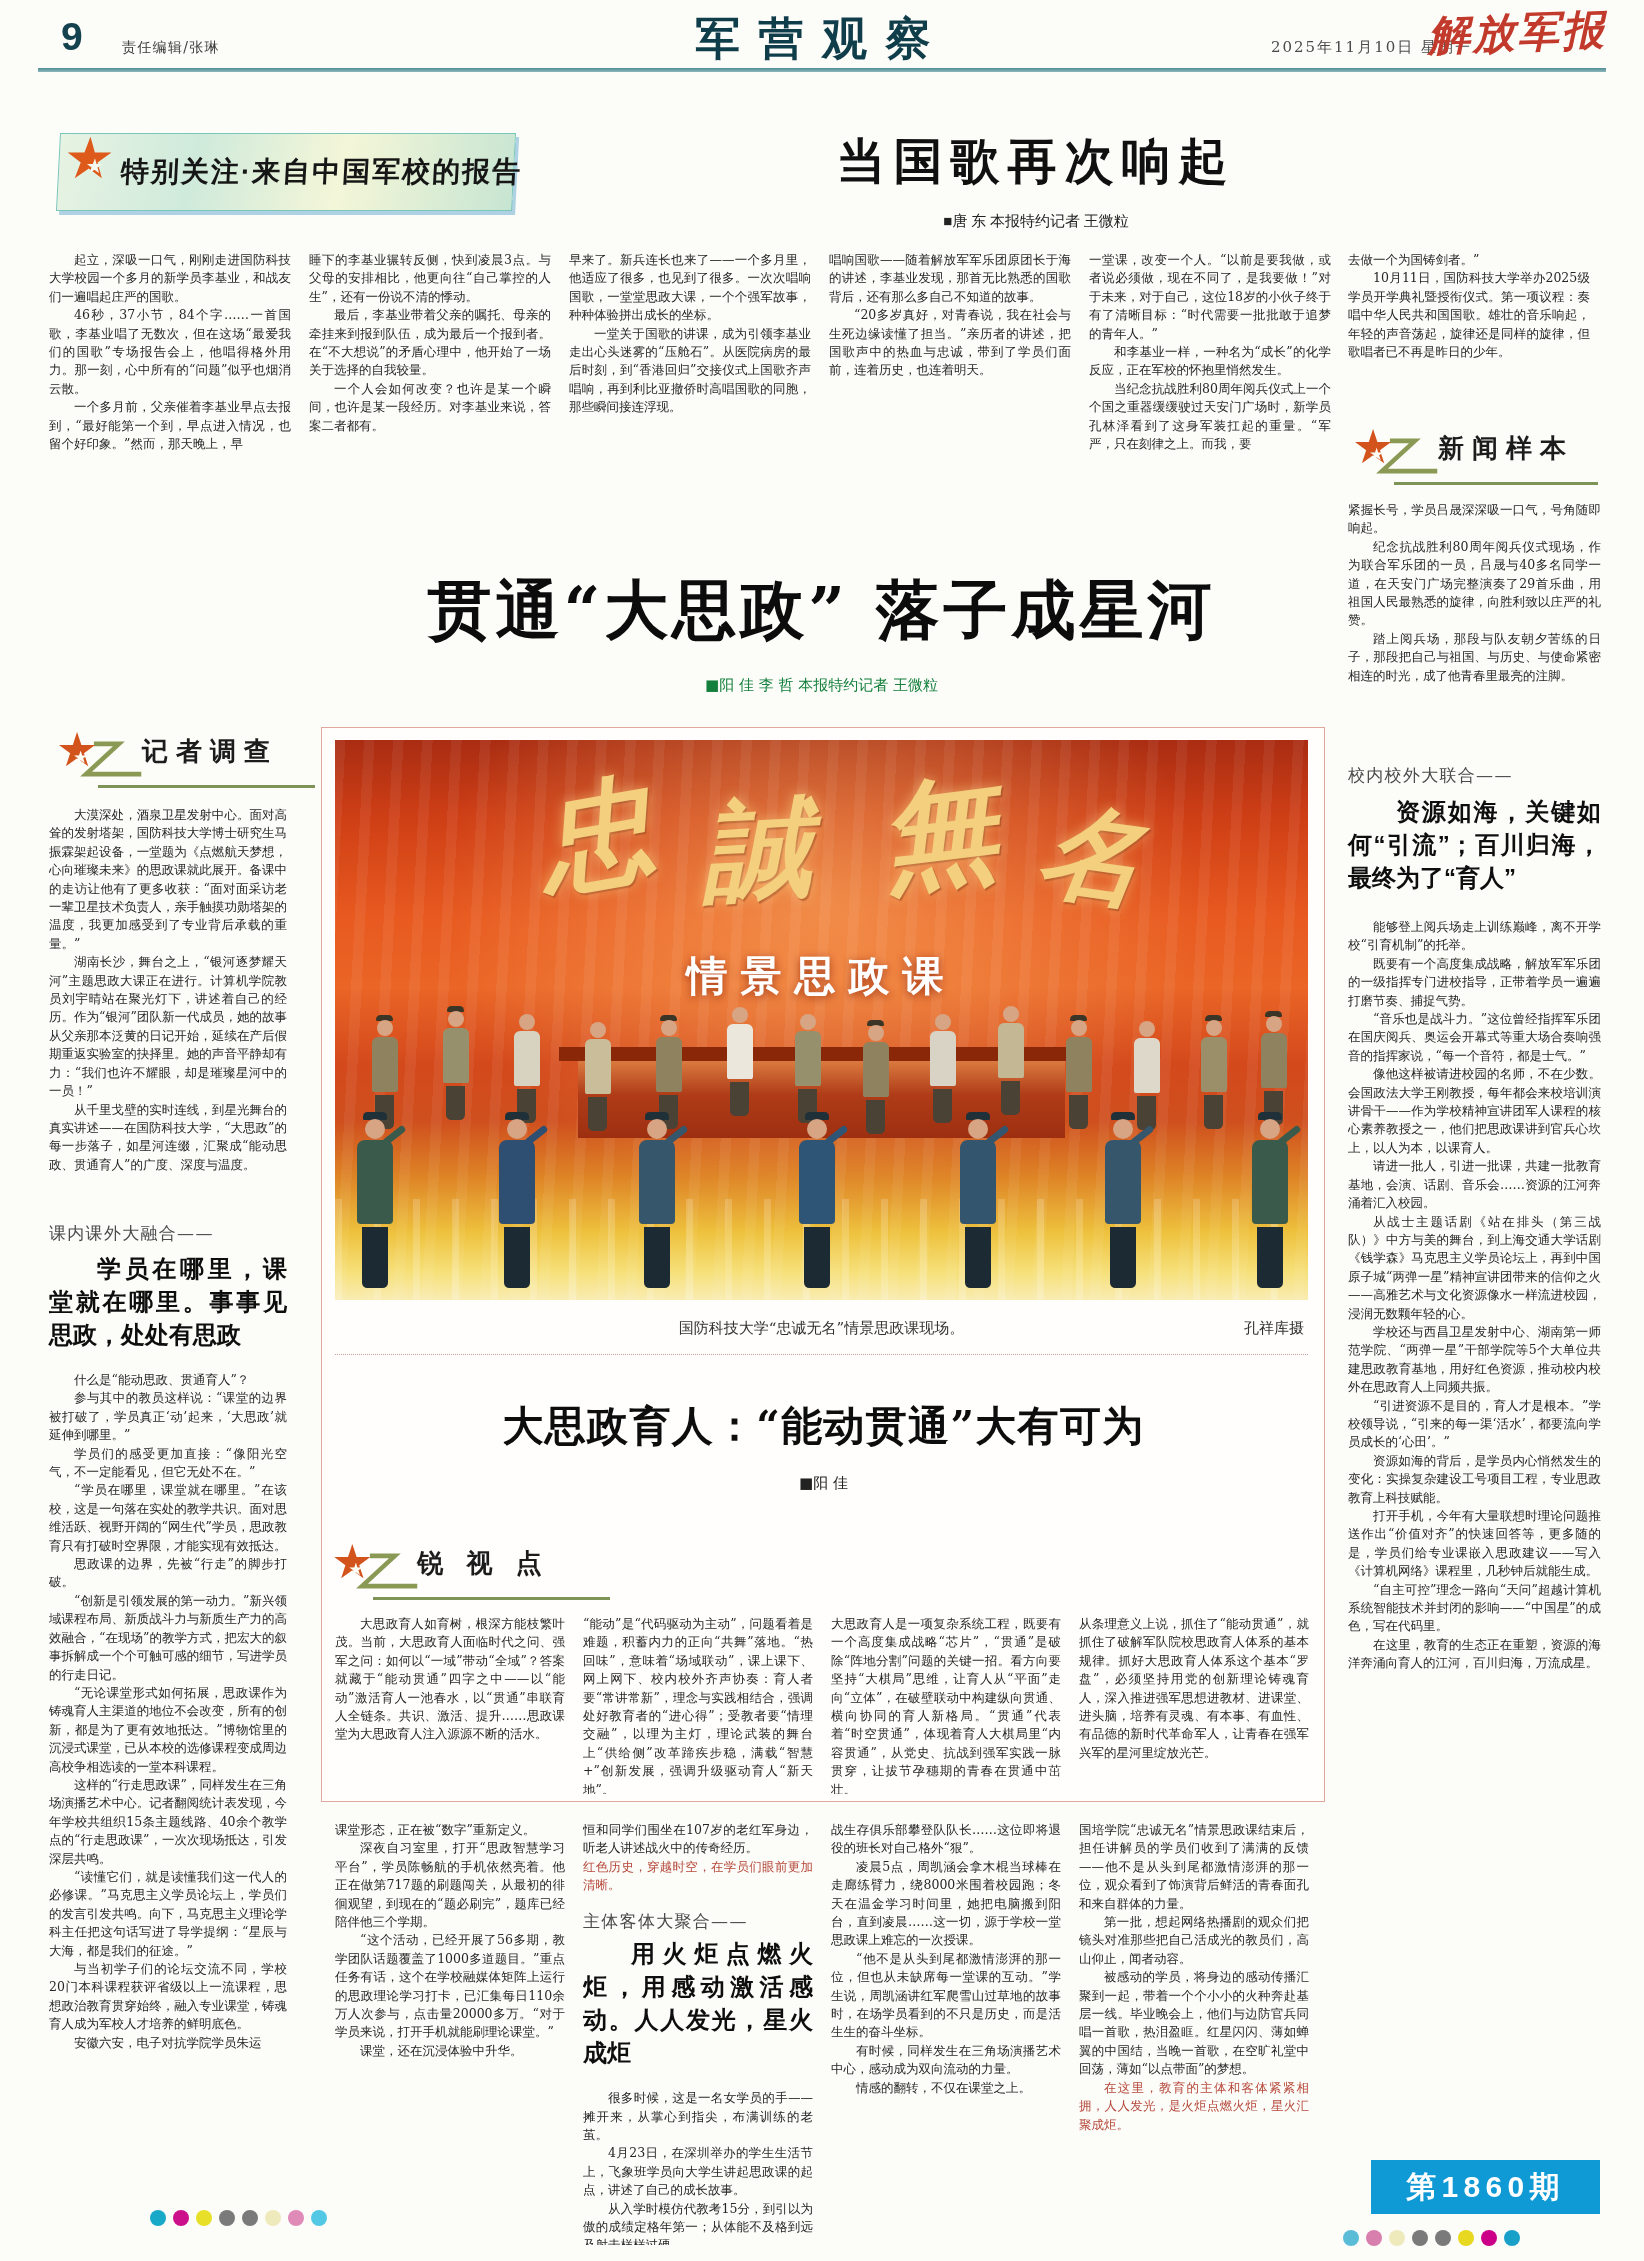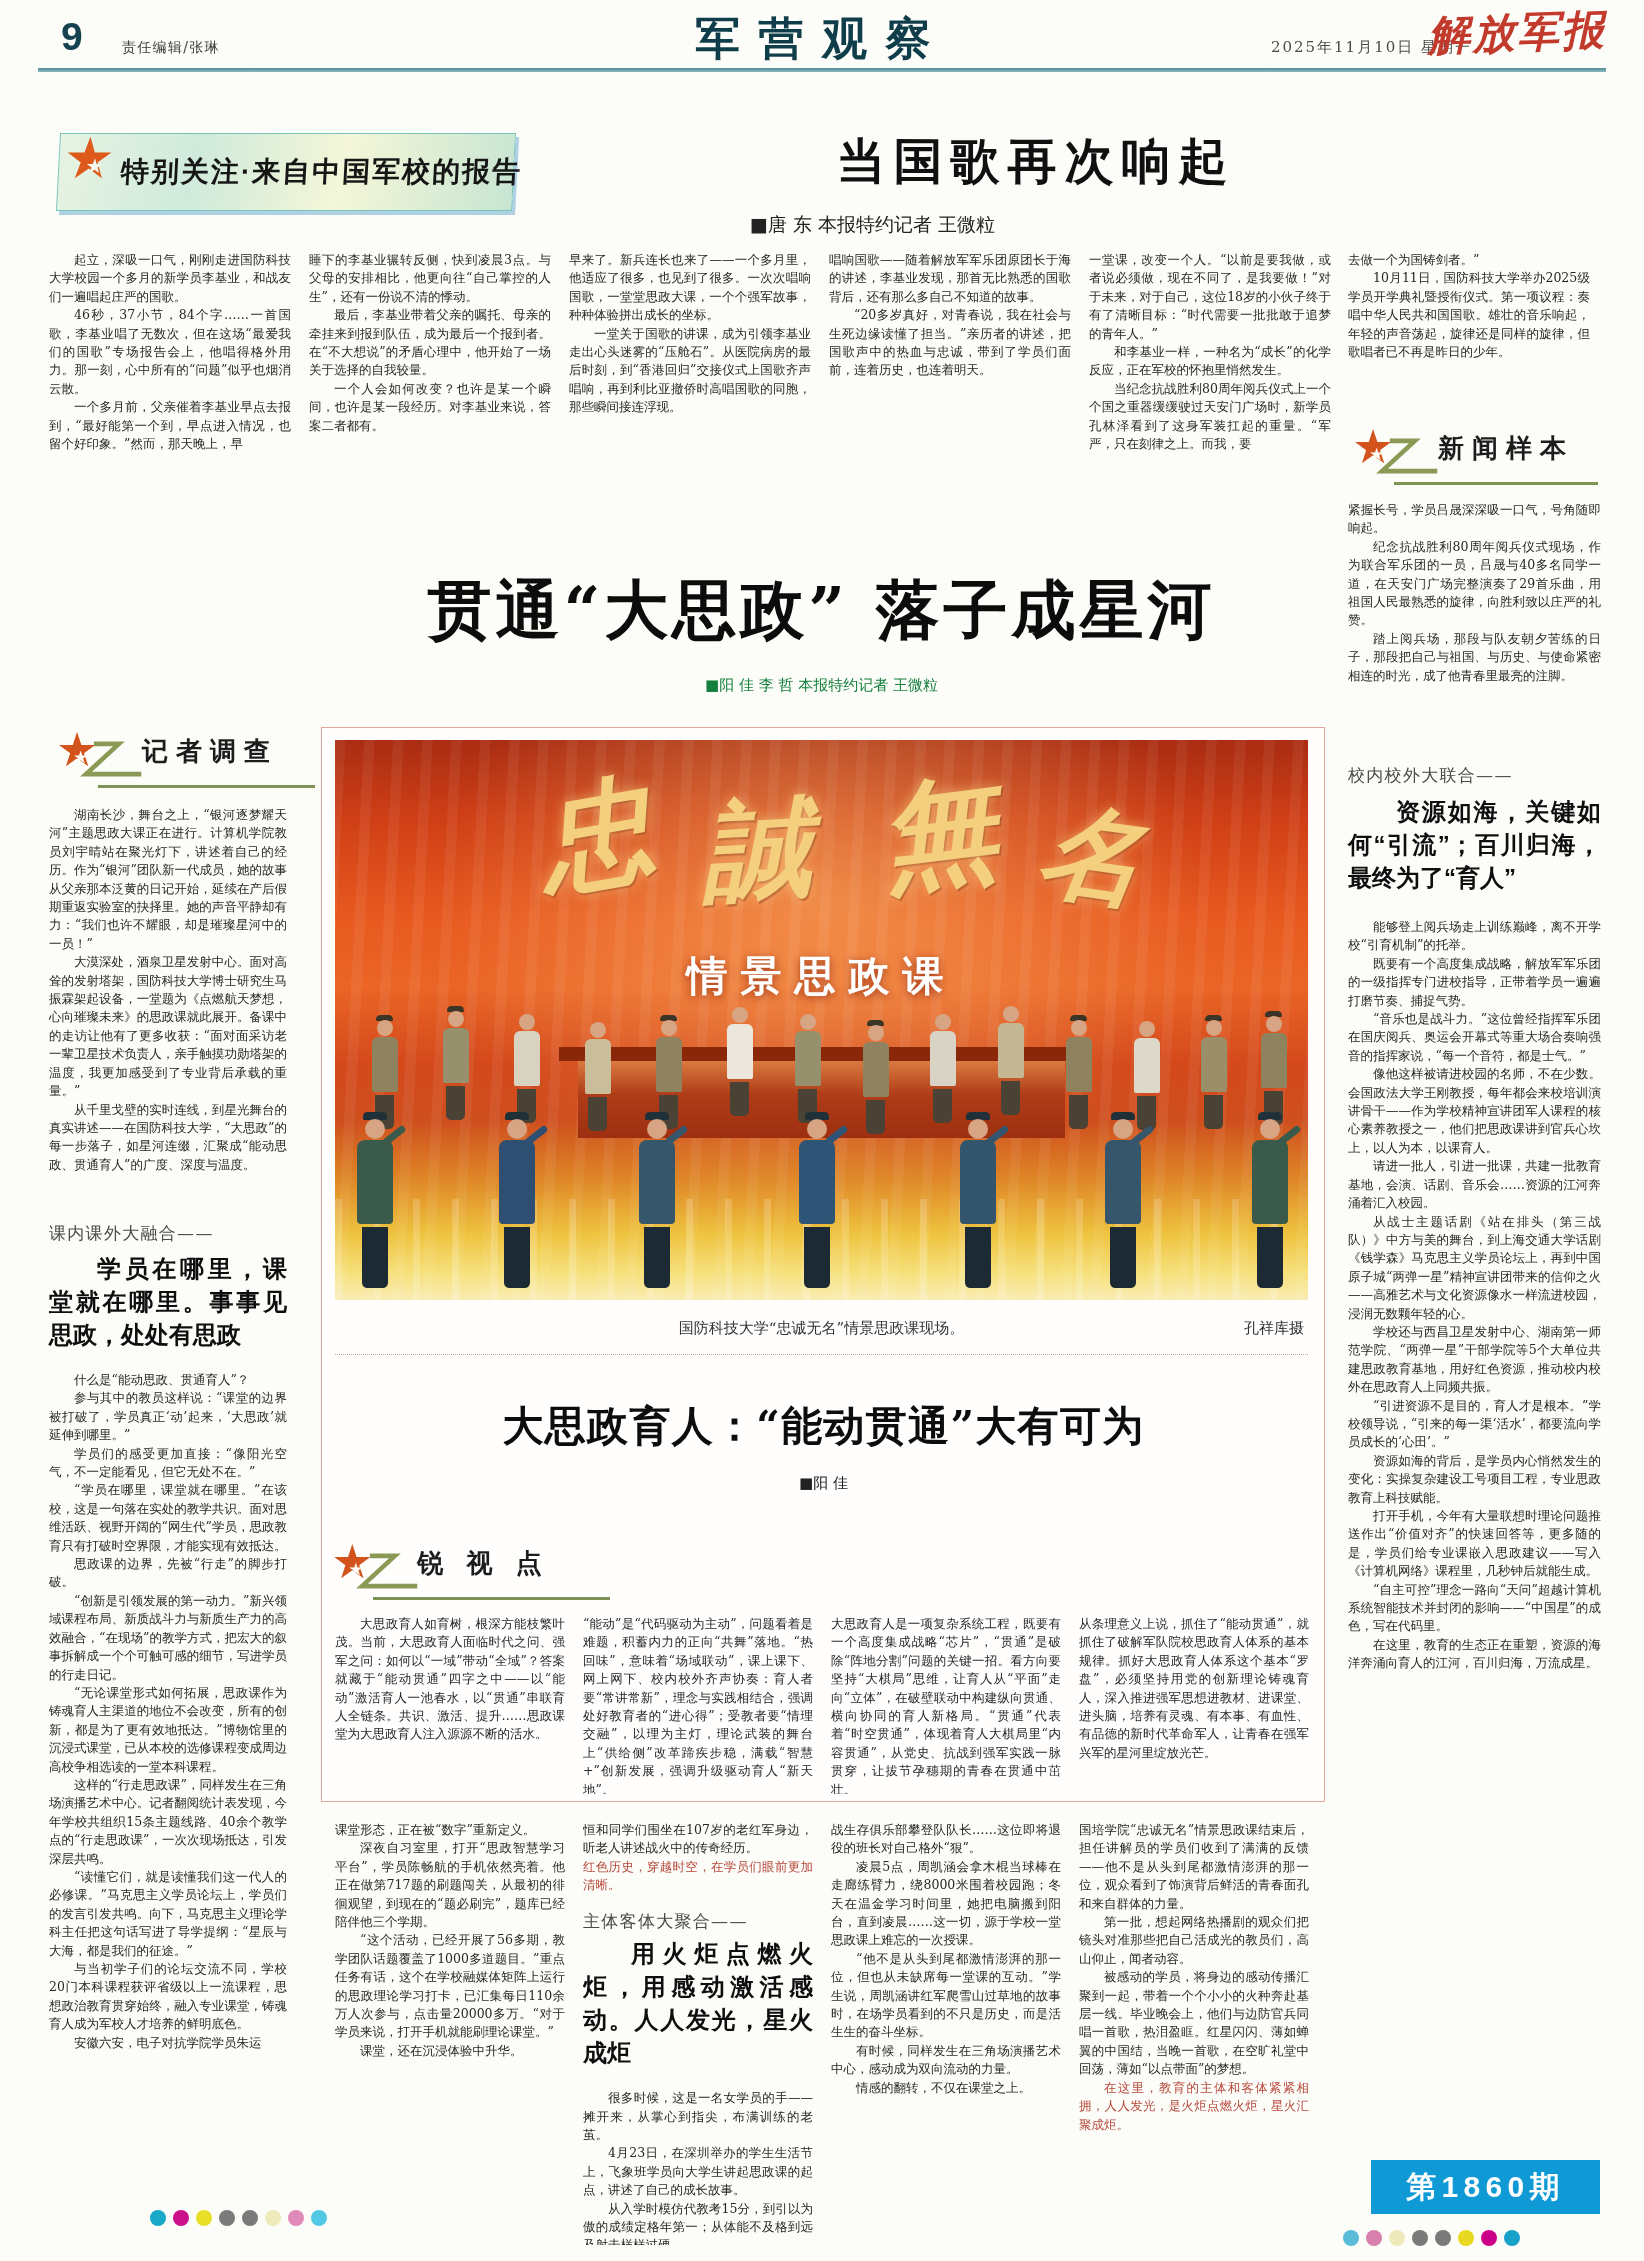--- a/index.html
+++ b/index.html
@@ -25,21 +25,21 @@
           transform:skewX(-3deg);}
   .banner-text{position:absolute;left:62px;right:6.6px;top:0;height:76px;line-height:76px;
           text-align:center;font-family:"Liberation Sans",sans-serif;font-weight:bold;
           font-size:28px;color:#161616;letter-spacing:2px;white-space:nowrap;}
   .banner-star{position:absolute;left:4px;top:-4px;font-size:57px;color:#dd5a1b;line-height:1;}
   .banner-star::after{content:"★";position:absolute;left:22.4px;top:26px;font-size:20px;color:#f4f8ee;}
 
   
   .a1-head{position:absolute;left:750px;width:572px;top:129px;text-align:center;font-size:49px;
            font-weight:bold;color:#101010;letter-spacing:8px;white-space:nowrap;}
-  .a1-byline{position:absolute;left:750px;width:572px;top:212px;text-align:left;font-size:19px;color:#222;}
+  .a1-byline{position:absolute;left:750px;width:572px;top:212px;text-align:center;font-size:15px;color:#222;font-family:Liberation Serif, serif;}
   .main-head{position:absolute;left:164px;width:1315px;top:567px;text-align:center;font-size:64px;
            font-weight:bold;color:#0c0c0c;letter-spacing:4px;white-space:nowrap;}
   .main-byline{position:absolute;left:164px;width:1315px;top:676px;text-align:center;font-size:15px;color:#15803d;}
 
   
   .col{position:absolute;overflow:hidden;}
   .col p{margin:0;text-indent:2em;text-align:justify;font-size:12.5px;line-height:18.4px;color:#262626;}
   .col p.noindent{text-indent:0;}
   .col p.red{color:#b5483a;}
   .col p.kicker{text-indent:0;font-size:17px;color:#4a4a4a;letter-spacing:1.3px;margin:17px 0 9.2px;}
@@ -168,22 +168,22 @@
   <div class="marker" style="left:56px;top:729px;width:263px">
     <span class="mstar">★</span>
     <svg width="66" height="50" viewBox="0 0 100 76">
         <path d="M24 12 H62 L12 58 H96" stroke="#8a9a55" stroke-width="7" fill="none"></path>
       </svg>
     <span class="mlabel">记者调查</span>
     <span class="mline" style="width:217px"></span>
   </div>
 
   <div class="col" style="left:49px;top:806px;width:238px;height:413px">
+      <p>大漠深处，酒泉卫星发射中心。面对高耸的发射塔架，国防科技大学博士研究生马振霖架起设备，一堂题为《点燃航天梦想，心向璀璨未来》的思政课就此展开。备课中的走访让他有了更多收获：“面对面采访老一辈卫星技术负责人，亲手触摸功勋塔架的温度，我更加感受到了专业背后承载的重量。”</p>
       <p>湖南长沙，舞台之上，“银河逐梦耀天河”主题思政大课正在进行。计算机学院教员刘宇晴站在聚光灯下，讲述着自己的经历。作为“银河”团队新一代成员，她的故事从父亲那本泛黄的日记开始，延续在产后假期重返实验室的抉择里。她的声音平静却有力：“我们也许不耀眼，却是璀璨星河中的一员！”</p>
-      <p>大漠深处，酒泉卫星发射中心。面对高耸的发射塔架，国防科技大学博士研究生马振霖架起设备，一堂题为《点燃航天梦想，心向璀璨未来》的思政课就此展开。备课中的走访让他有了更多收获：“面对面采访老一辈卫星技术负责人，亲手触摸功勋塔架的温度，我更加感受到了专业背后承载的重量。”</p>
       <p>从千里戈壁的实时连线，到星光舞台的真实讲述——在国防科技大学，“大思政”的每一步落子，如星河连缀，汇聚成“能动思政、贯通育人”的广度、深度与温度。</p>
     </div>
   <div class="kicker-line" style="left:49px;top:1222px">课内课外大融合——</div>
   <div class="subhead-block" style="left:49px;top:1252px;width:238px">学员在哪里，课堂就在哪里。事事见思政，处处有思政</div>
   <div class="col" style="left:49px;top:1371px;width:238px;height:868px">
       <p>什么是“能动思政、贯通育人”？</p>
       <p>参与其中的教员这样说：“课堂的边界被打破了，学员真正‘动’起来，‘大思政’就延伸到哪里。”</p>
       <p>学员们的感受更加直接：“像阳光空气，不一定能看见，但它无处不在。”</p>
       <p>“学员在哪里，课堂就在哪里。”在该校，这是一句落在实处的教学共识。面对思维活跃、视野开阔的“网生代”学员，思政教育只有打破时空界限，才能实现有效抵达。</p>
       <p>思政课的边界，先被“行走”的脚步打破。</p>

